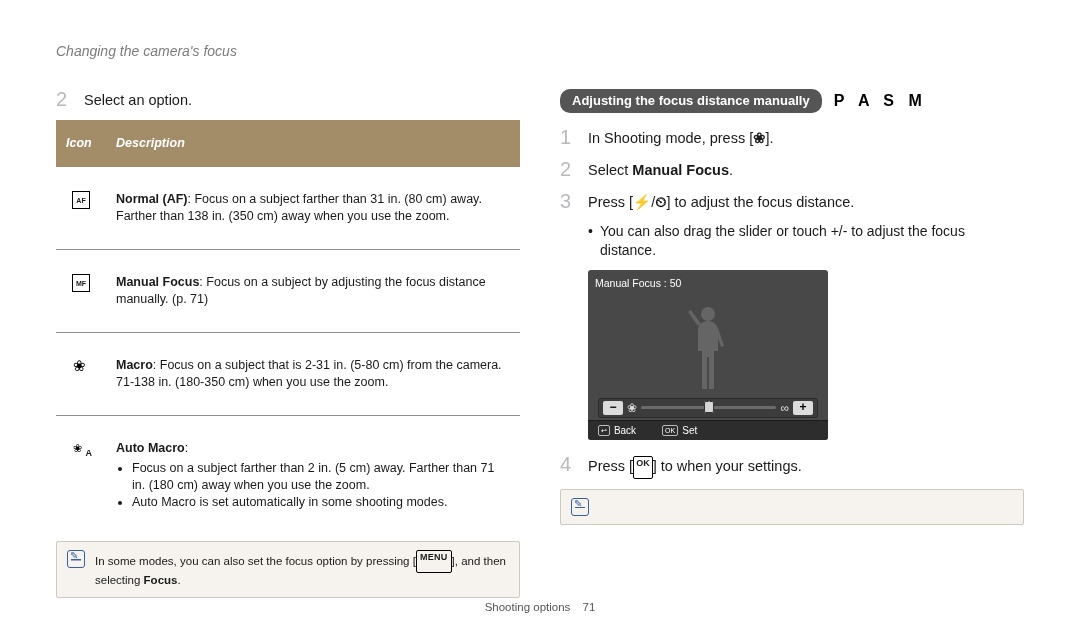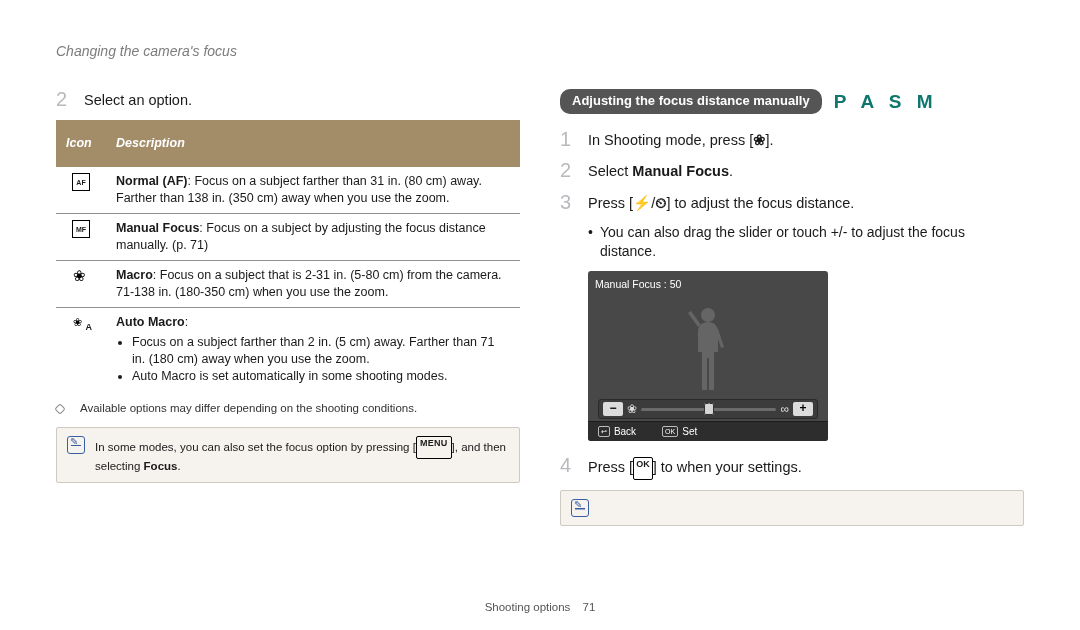--- a/index.html
+++ b/index.html
@@ -54,21 +54,21 @@
   }
   .badge {
     background: var(--badge);
     color:#fff;
     font-weight:600;
     font-size:13px;
     border-radius: 10px;
     padding: 3px 12px 4px;
     display:inline-block;
   }
-  .mode-letters { font-weight:700; letter-spacing:5px; color:#0f766e; font-size:19px;}
+  .mode-letters { font-weight:700; letter-spacing:5px; color:#000000; font-size:16px;}
 
   
   .step { display:flex; gap:12px; margin-bottom:10px; }
   .step-num {
     color: var(--step-num);
     font-size: 20px;
     font-weight:400;
     line-height:1;
     width: 16px; flex: 0 0 16px;
     font-family: var(--font);
@@ -93,21 +93,21 @@
   table.icon-table thead th {
     background: var(--header-brown);
     color:#fff;
     font-weight:600;
     text-align:left;
     padding:15px 10px;
     font-style: italic;
   }
   table.icon-table tbody td {
     border-bottom:1px solid var(--rule);
-    padding:6px 10px;
+    padding:24px 10px;
     vertical-align:top;
   }
   table.icon-table tbody tr:last-child td { border-bottom:none; }
   td.icon-cell { width:50px; text-align:center; vertical-align:middle; }
   .icon-box {
     display:inline-block; width:18px; height:18px; border:1.6px solid #000;
     position:relative; vertical-align:middle;
   }
   .icon-box .inner { position:absolute; inset:3px; }
   .af-inner { font-size:7px; font-weight:700; letter-spacing:0; text-align:center; line-height:12px;}
@@ -268,21 +268,20 @@
               <span class="lead">Auto Macro</span>:
               <ul style="margin:4px 0 0 0;padding-left:16px;">
                 <li>Focus on a subject farther than 2 in. (5 cm) away. Farther than 71 in. (180 cm) away when you use the zoom.</li>
                 <li>Auto Macro is set automatically in some shooting modes.</li>
               </ul>
             </td>
           </tr>
         </tbody>
       </table>
 
-      <div class="smallprint">Available options may differ depending on the shooting conditions.</div>
 
       <div class="notebox">
         <div class="note-icon"></div>
         <div>
           <span>In some modes, you can also set the focus option by pressing [</span><span class="key menu-key">MENU</span><span>], and then selecting </span><span class="b" style="font-weight:700">Focus</span><span>.</span>
         </div>
       </div>
 
     </div>
 

